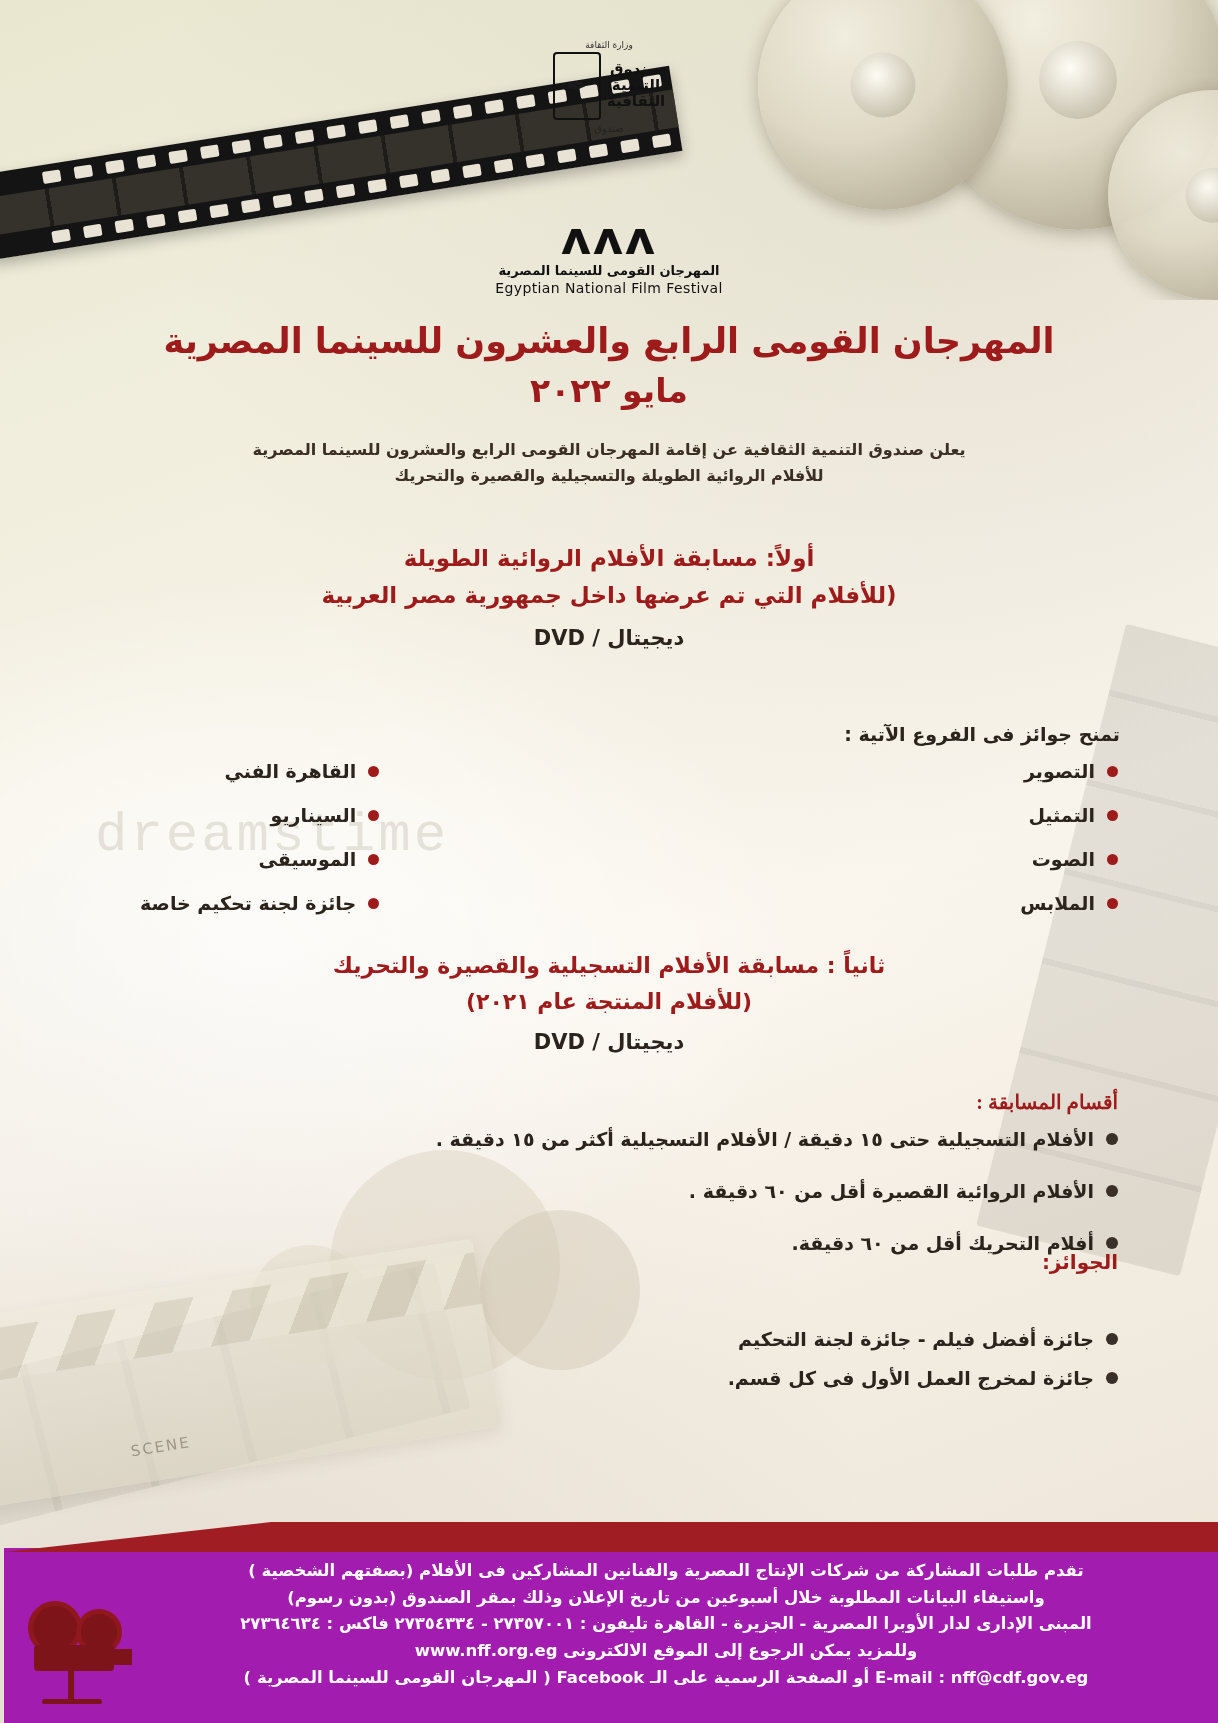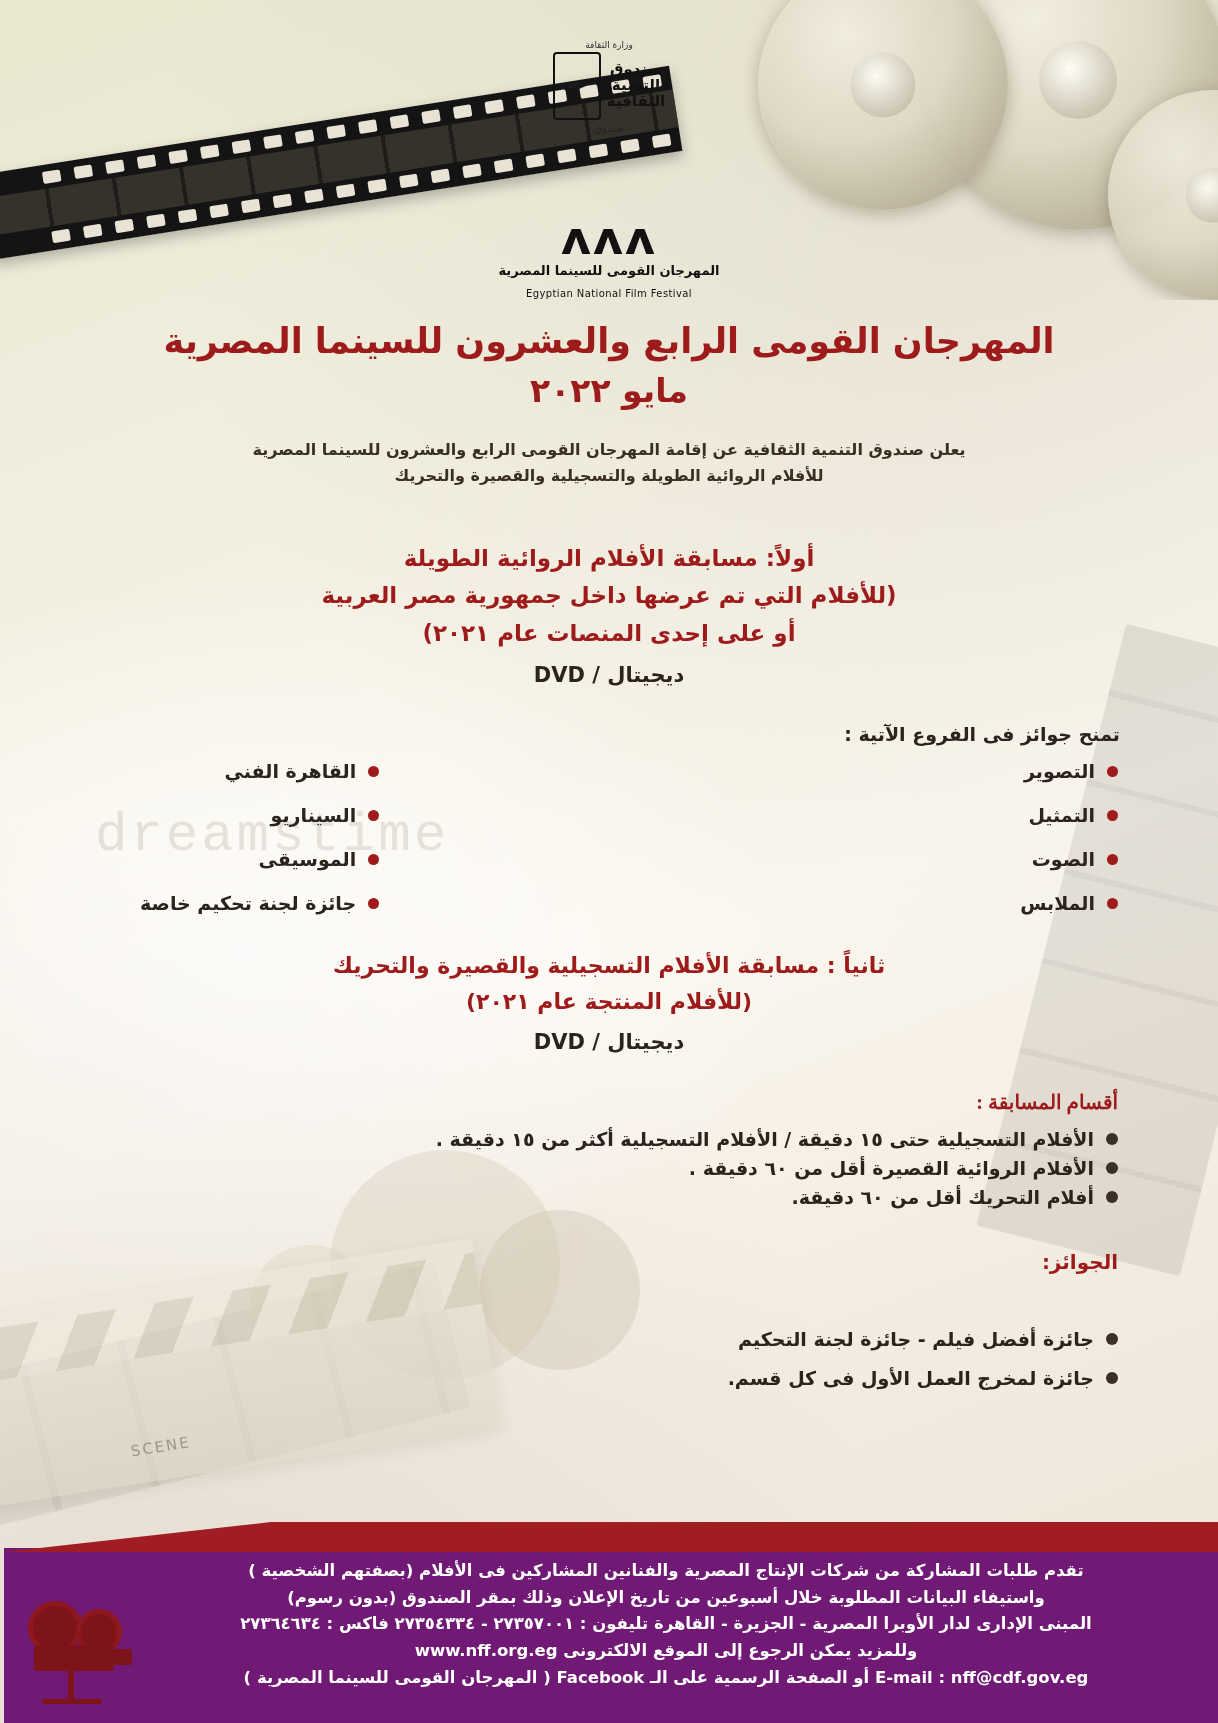--- a/index.html
+++ b/index.html
@@ -85,21 +85,21 @@
   .cdf-logo .box{display:inline-block;text-align:center;color:#1a1a1a;}
   .cdf-logo .tiny{font-size:9px;letter-spacing:1px;color:#333;}
   .cdf-logo .stack{display:flex;align-items:center;justify-content:center;gap:6px;margin-top:2px;}
   .cdf-logo .words{font-size:15px;line-height:1.05;font-weight:bold;color:#111;}
   .cdf-logo .pen{width:44px;height:64px;border:2px solid #111;border-radius:4px;display:flex;align-items:center;justify-content:center;font-size:26px;}
   .cdf-logo .sig{font-size:10px;margin-top:3px;color:#222;}
 
   .fest-logo{position:absolute;left:0;right:0;top:215px;margin:auto;width:230px;text-align:center;color:#111;}
   .fest-logo .glyph{font-size:46px;letter-spacing:2px;line-height:1;font-weight:bold;}
   .fest-logo .ar{font-size:13px;margin-top:2px;font-weight:bold;}
-  .fest-logo .en{font-size:10px;margin-top:10px;letter-spacing:.4px;}
+  .fest-logo .en{font-size:14px;margin-top:2px;letter-spacing:.4px;}
 
   h1.title{position:absolute;left:0;right:0;top:318px;margin:0;text-align:center;
     color:#9e1b1b;font-size:35px;font-weight:bold;line-height:1.35;}
   .title .yr{display:block;font-size:33px;margin-top:4px;}
 
   .intro{position:absolute;left:60px;right:60px;top:437px;text-align:center;
     color:#3b2f24;font-size:16px;font-weight:bold;line-height:1.6;}
 
   .sec1{position:absolute;left:0;right:0;top:540px;text-align:center;color:#9e1b1b;
     font-size:23px;font-weight:bold;line-height:1.62;}
@@ -109,29 +109,29 @@
 
   .cols{position:absolute;left:140px;right:100px;top:760px;display:flex;justify-content:space-between;}
   .col{display:flex;flex-direction:column;gap:22px;}
   .li{display:flex;align-items:center;gap:12px;justify-content:flex-start;color:#2b241c;font-size:19px;font-weight:bold;white-space:nowrap;}
   .dot{width:11px;height:11px;border-radius:50%;background:#9e1b1b;flex:0 0 11px;}
 
   .sec2{position:absolute;left:0;right:0;top:948px;text-align:center;color:#9e1b1b;
     font-size:22px;font-weight:bold;line-height:1.62;}
 
   .parts-head{position:absolute;right:100px;top:1090px;color:#9e1b1b;font-size:20px;font-weight:bold;font-family:Liberation Serif, serif;}
-  .parts{position:absolute;right:100px;top:1128px;display:flex;flex-direction:column;gap:7px;}
+  .parts{position:absolute;right:100px;top:1128px;display:flex;flex-direction:column;gap:30px;}
   .pli{display:flex;align-items:center;gap:12px;color:#2b241c;font-size:19px;font-weight:bold;}
   .pdot{width:12px;height:12px;border-radius:50%;background:#3a3027;flex:0 0 12px;}
 
   .prizes-head{position:absolute;right:100px;top:1250px;color:#9e1b1b;font-size:20px;font-weight:bold;}
   .prizes{position:absolute;right:100px;top:1288px;display:flex;flex-direction:column;gap:17px;margin-top:40px;}
 
   
-  .footer{position:absolute;left:4px;right:0;bottom:0;height:175px;background:#701a75;color:#fff;}
+  .footer{position:absolute;left:4px;right:0;bottom:0;height:175px;background:#a21caf;color:#fff;}
   .footer:before{content:"";position:absolute;top:-26px;left:0;right:0;height:30px;background:#a11d24;
     clip-path:polygon(0 100%, 22% 0, 100% 0, 100% 100%);}
   .footer .lines{position:absolute;left:150px;right:40px;top:10px;text-align:center;
     font-size:16.5px;line-height:1.62;font-weight:bold;}
   .footer .lines .ltr{direction:ltr;display:inline-block;}
   .projector{position:absolute;left:20px;bottom:18px;width:120px;height:110px;}
   .projector .reelA,.projector .reelB{position:absolute;border-radius:50%;background:#7d1419;border:5px solid #8e181d;}
   .projector .reelA{width:44px;height:44px;left:4px;top:6px;}
   .projector .reelB{width:36px;height:36px;left:52px;top:14px;}
   .projector .body{position:absolute;left:10px;top:50px;width:80px;height:26px;background:#7d1419;border-radius:4px;}
@@ -244,21 +244,20 @@
   </h1>
 
   <div class="intro">
     <div>يعلن صندوق التنمية الثقافية عن إقامة المهرجان القومى الرابع والعشرون للسينما المصرية</div>
     <div>للأفلام الروائية الطويلة والتسجيلية والقصيرة والتحريك</div>
   </div>
 
   <div class="sec1">
     <div>أولاً: مسابقة الأفلام الروائية الطويلة</div>
     <div>(للأفلام التي تم عرضها داخل جمهورية مصر العربية</div>
-    <div>أو على إحدى المنصات عام ٢٠٢١)</div>
     <div class="dvd">ديجيتال / DVD</div>
   </div>
 
   <div class="awards-head">تمنح جوائز فى الفروع الآتية :</div>
 
   <div class="cols">
 
     <div class="col">
       <div class="li">
           <span class="dot"></span>

